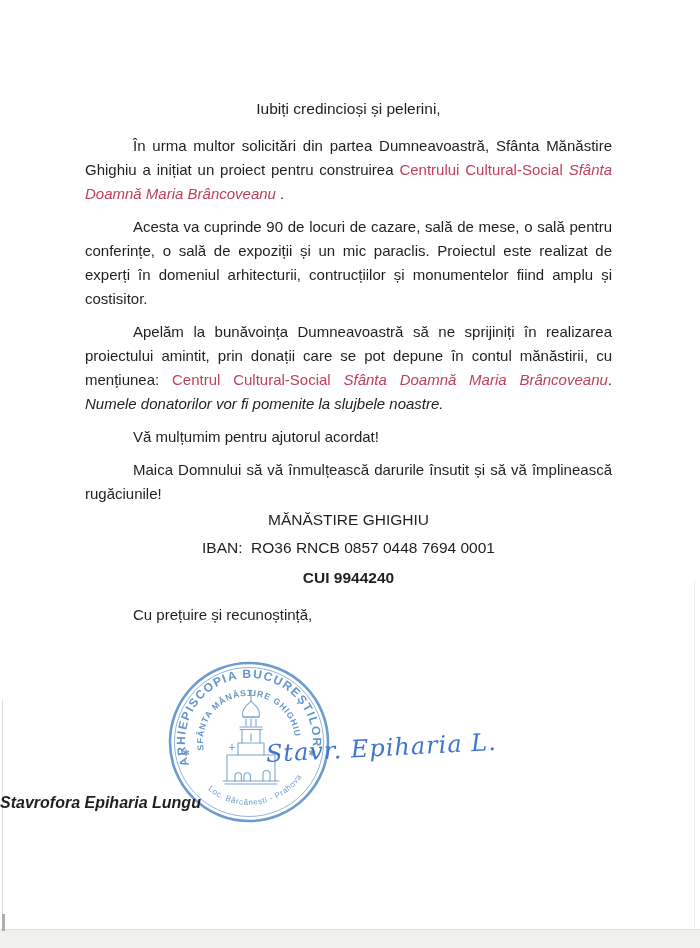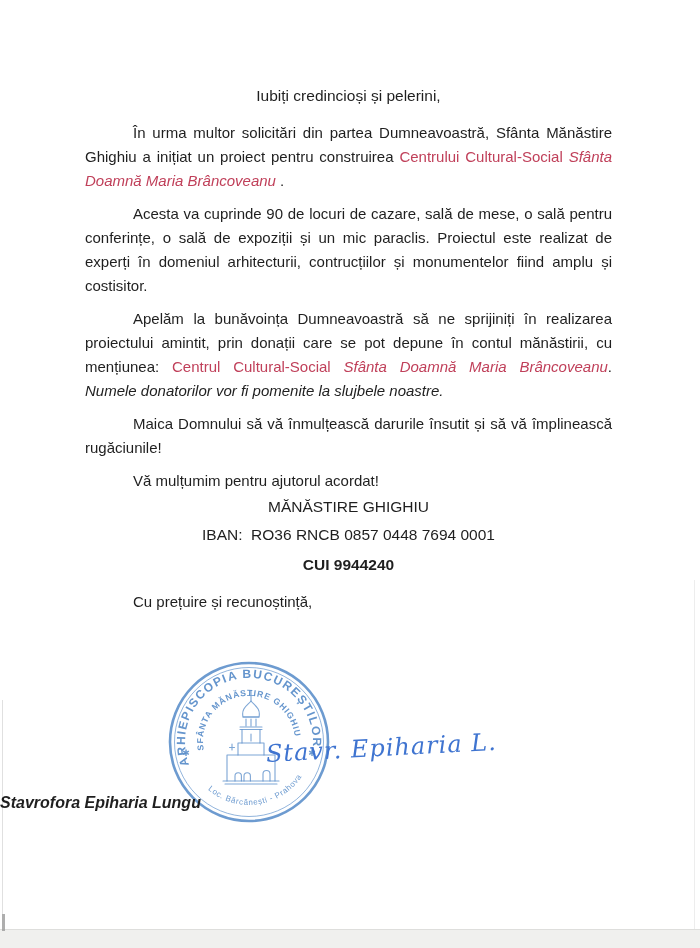--- a/index.html
+++ b/index.html
@@ -20,21 +20,21 @@
     color:var(--text);
   }
   .content{
     position:absolute;
     left:85px;top:84px;width:527px;
     font-size:15px;line-height:24px;
   }
   .salutation{
     text-align:center;
     font-size:15.5px;
-    margin:0;
+    margin:13px;
   }
   .para{
     text-align:justify;
     text-indent:48px;
     margin:9px 0 0 0;
   }
   .para:first-child{margin-top:13px;}
   .letter-body .para:nth-child(1){margin-top:13px;}
   .seg-normal{}
   .seg-red{color:var(--accent-red);}
@@ -88,22 +88,22 @@
 
 <div class="page">
 
   <div class="content">
     <p class="salutation">Iubiți credincioși și pelerini,</p>
 
     <div class="letter-body">
         <p class="para"><span class="seg-normal">În urma multor solicitări din partea Dumneavoastră, Sfânta Mănăstire Ghighiu a inițiat un proiect pentru construirea </span><span class="seg-red">Centrului Cultural-Social </span><span class="seg-red-italic">Sfânta Doamnă Maria Brâncoveanu</span><span class="seg-normal"> .</span></p>
         <p class="para"><span class="seg-normal">Acesta va cuprinde 90 de locuri de cazare, sală de mese, o sală pentru conferințe, o sală de expoziții și un mic paraclis. Proiectul este realizat de experți în domeniul arhitecturii, contrucțiilor și monumentelor fiind amplu și costisitor.</span></p>
         <p class="para"><span class="seg-normal">Apelăm la bunăvoința Dumneavoastră să ne sprijiniți în realizarea proiectului amintit, prin donații care se pot depune în contul mănăstirii, cu mențiunea: </span><span class="seg-red">Centrul Cultural-Social </span><span class="seg-red-italic">Sfânta Doamnă Maria Brâncoveanu</span><span class="seg-normal">. </span><span class="seg-italic">Numele donatorilor vor fi pomenite la slujbele noastre.</span></p>
+        <p class="para"><span class="seg-normal">Vă mulțumim pentru ajutorul acordat!</span></p>
         <p class="para"><span class="seg-normal">Maica Domnului să vă înmulțească darurile însutit și să vă împlinească rugăciunile!</span></p>
-        <p class="para"><span class="seg-normal">Vă mulțumim pentru ajutorul acordat!</span></p>
       </div>
 
     <p class="center-line monastery-line">MĂNĂSTIRE GHIGHIU</p>
     <p class="center-line iban-line">IBAN:  RO36 RNCB 0857 0448 7694 0001</p>
     <p class="center-line cui-line">CUI 9944240</p>
     <p class="closing-line">Cu prețuire și recunoștință,</p>
   </div>
 
   <svg class="stamp" width="172" height="172" viewBox="-86 -86 172 172">
     <circle class="ring-outer" cx="0" cy="0" r="79"></circle>

